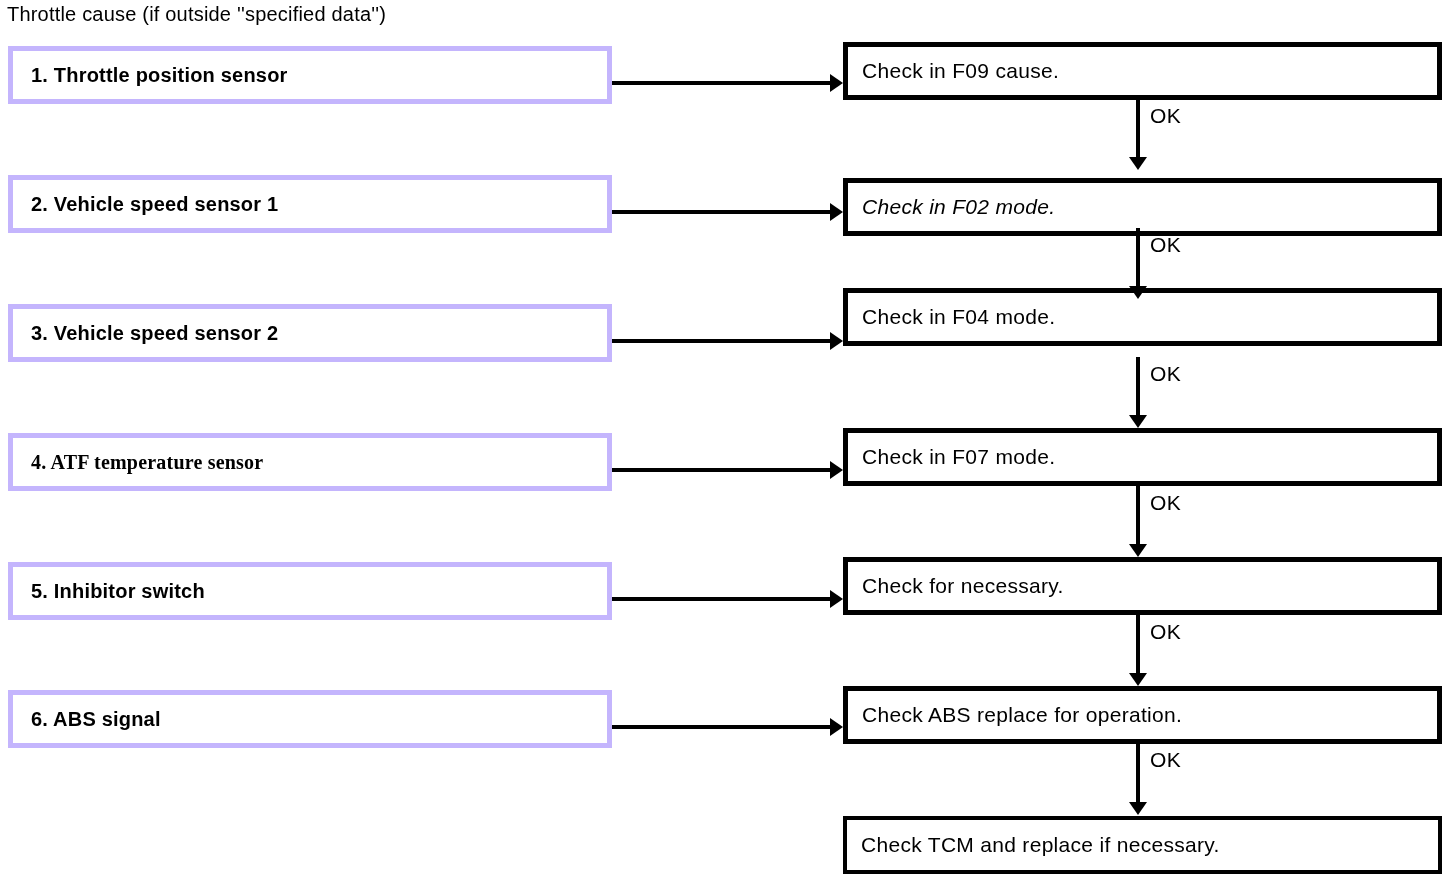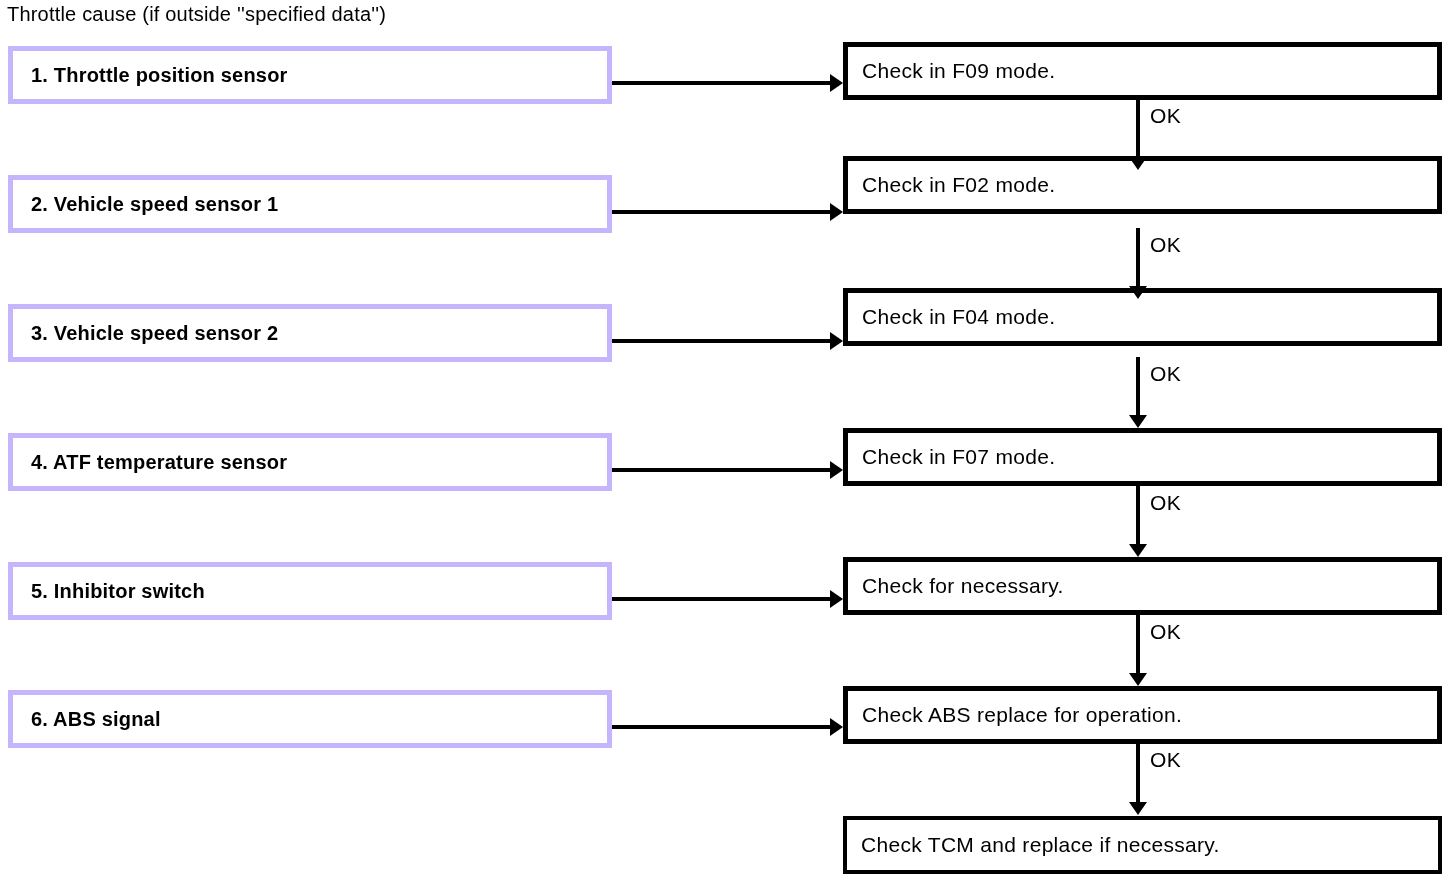--- a/index.html
+++ b/index.html
@@ -45,23 +45,23 @@
     width:0; height:0;
     border-left:9px solid transparent; border-right:9px solid transparent;
     border-top:13px solid #000;
   }
   .ok-label {
     position:absolute; left:1150px;
     font-size:21px; letter-spacing:0.5px;
   }
   
   .cause-1 { top:46px; }  .check-1 { top:42px; }
-  .cause-2 { top:175px; } .check-2 { top:156px; }
+  .cause-2 { top:175px; } .check-2 { top:178px;font-style:italic; }
   .cause-3 { top:304px; } .check-3 { top:288px; }
-  .cause-4 { top:433px; } .check-4 { top:428px; }
+  .cause-4 { top:433px;font-family:Liberation Serif, serif; } .check-4 { top:428px; }
   .cause-5 { top:562px; } .check-5 { top:557px; }
   .cause-6 { top:690px; } .check-6 { top:686px; }
   .check-7 { top:816px; }
   .ha-1 { top:81px; }  .ha-2 { top:210px; } .ha-3 { top:339px; }
   .ha-4 { top:468px; } .ha-5 { top:597px; } .ha-6 { top:725px; }
   .va-1 { top:99px; }  .va-2 { top:228px; } .va-3 { top:357px; }
   .va-4 { top:486px; } .va-5 { top:615px; } .va-6 { top:744px; }
   .ok-1 { top:104px; } .ok-2 { top:233px; } .ok-3 { top:362px; }
   .ok-4 { top:491px; } .ok-5 { top:620px; } .ok-6 { top:748px; }
 </style>
@@ -85,21 +85,21 @@
     <span>4. ATF temperature sensor</span>
   </div>
   <div class="cause-box cause-5">
     <span>5. Inhibitor switch</span>
   </div>
   <div class="cause-box cause-6">
     <span>6. ABS signal</span>
   </div>
 
   <div class="check-box check-1">
-    <span>Check in F09 mode.</span>
+    <span>Check in F09 cause.</span>
   </div>
   <div class="check-box check-2">
     <span>Check in F02 mode.</span>
   </div>
   <div class="check-box check-3">
     <span>Check in F04 mode.</span>
   </div>
   <div class="check-box check-4">
     <span>Check in F07 mode.</span>
   </div>

